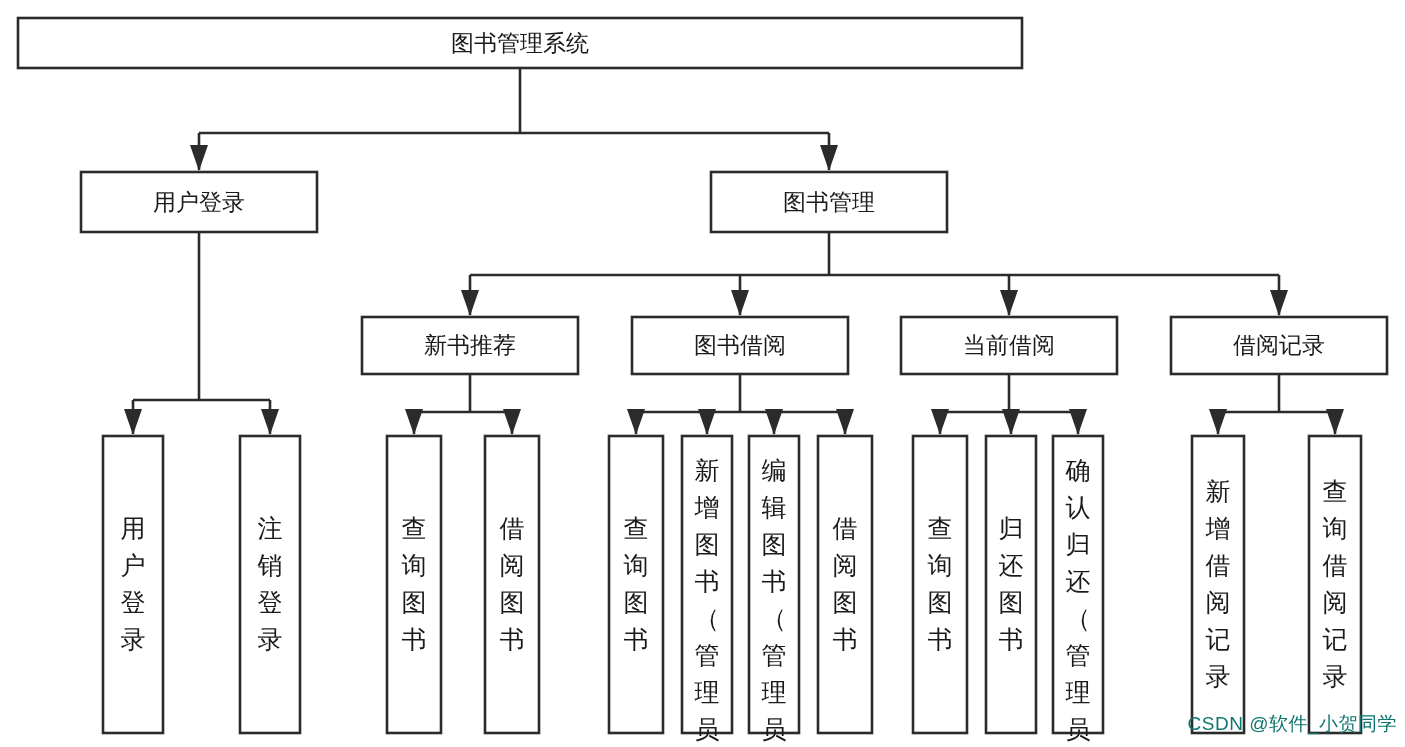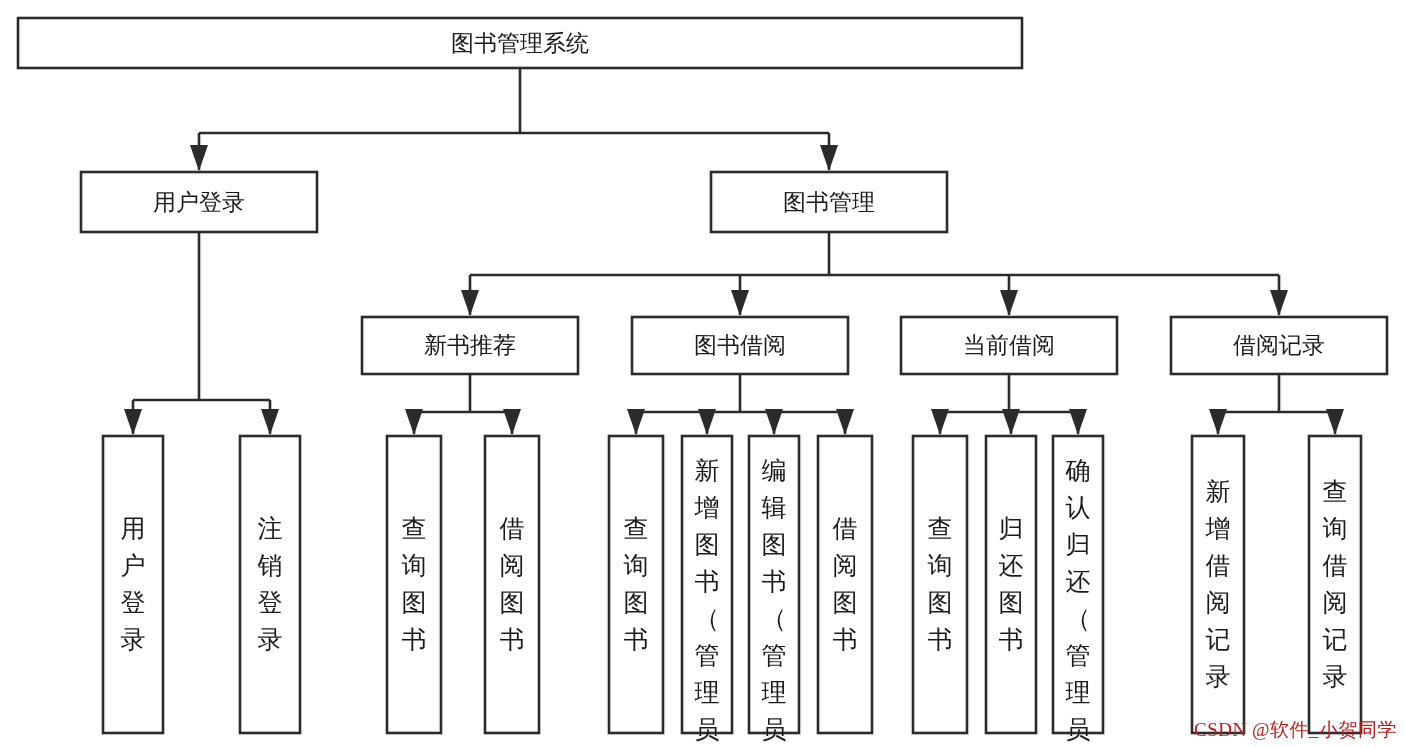--- a/index.html
+++ b/index.html
@@ -48,24 +48,24 @@
   }
   .leaf-label {
     font-family: "DejaVu Sans", "Liberation Sans", sans-serif;
     font-size: 25px;
     fill: #1a1a1a;
     text-anchor: middle;
   }
   .watermark {
     position: absolute;
     right: 8px;
-    bottom: 4px;
-    font-family: Liberation Serif, serif;
+    bottom: 10px;
+    font-family: Liberation Sans, sans-serif;
     font-size: 19px;
-    color: #b91c1c;
+    color: #0f766e;
     white-space: nowrap;
     letter-spacing: 0.5px;
     pointer-events: none;
   }
 </style>
 </head>
 <body>
 
 <div id="diagram-root">
   <svg id="diagram-svg" width="1405" height="747" viewBox="0 0 1405 747" xmlns="http://www.w3.org/2000/svg">

